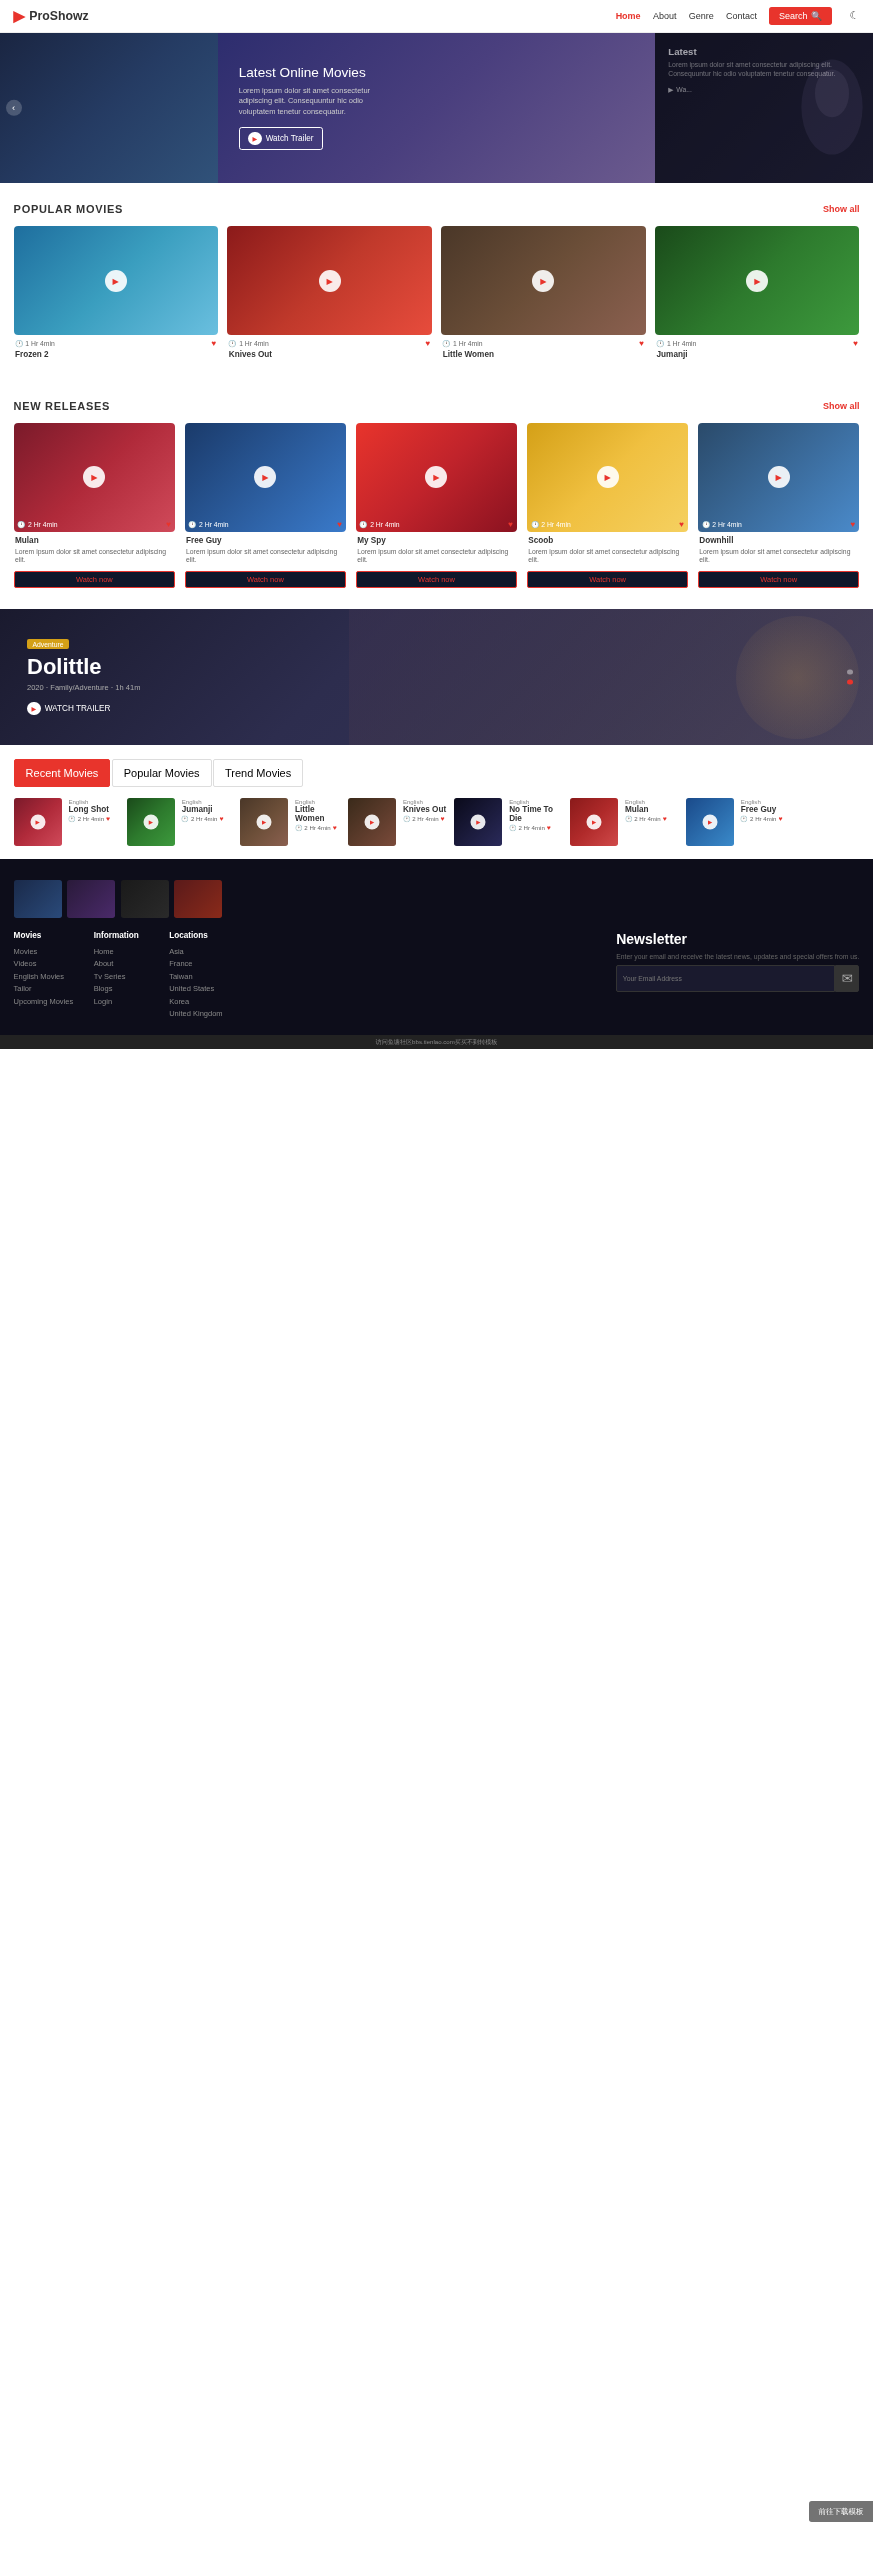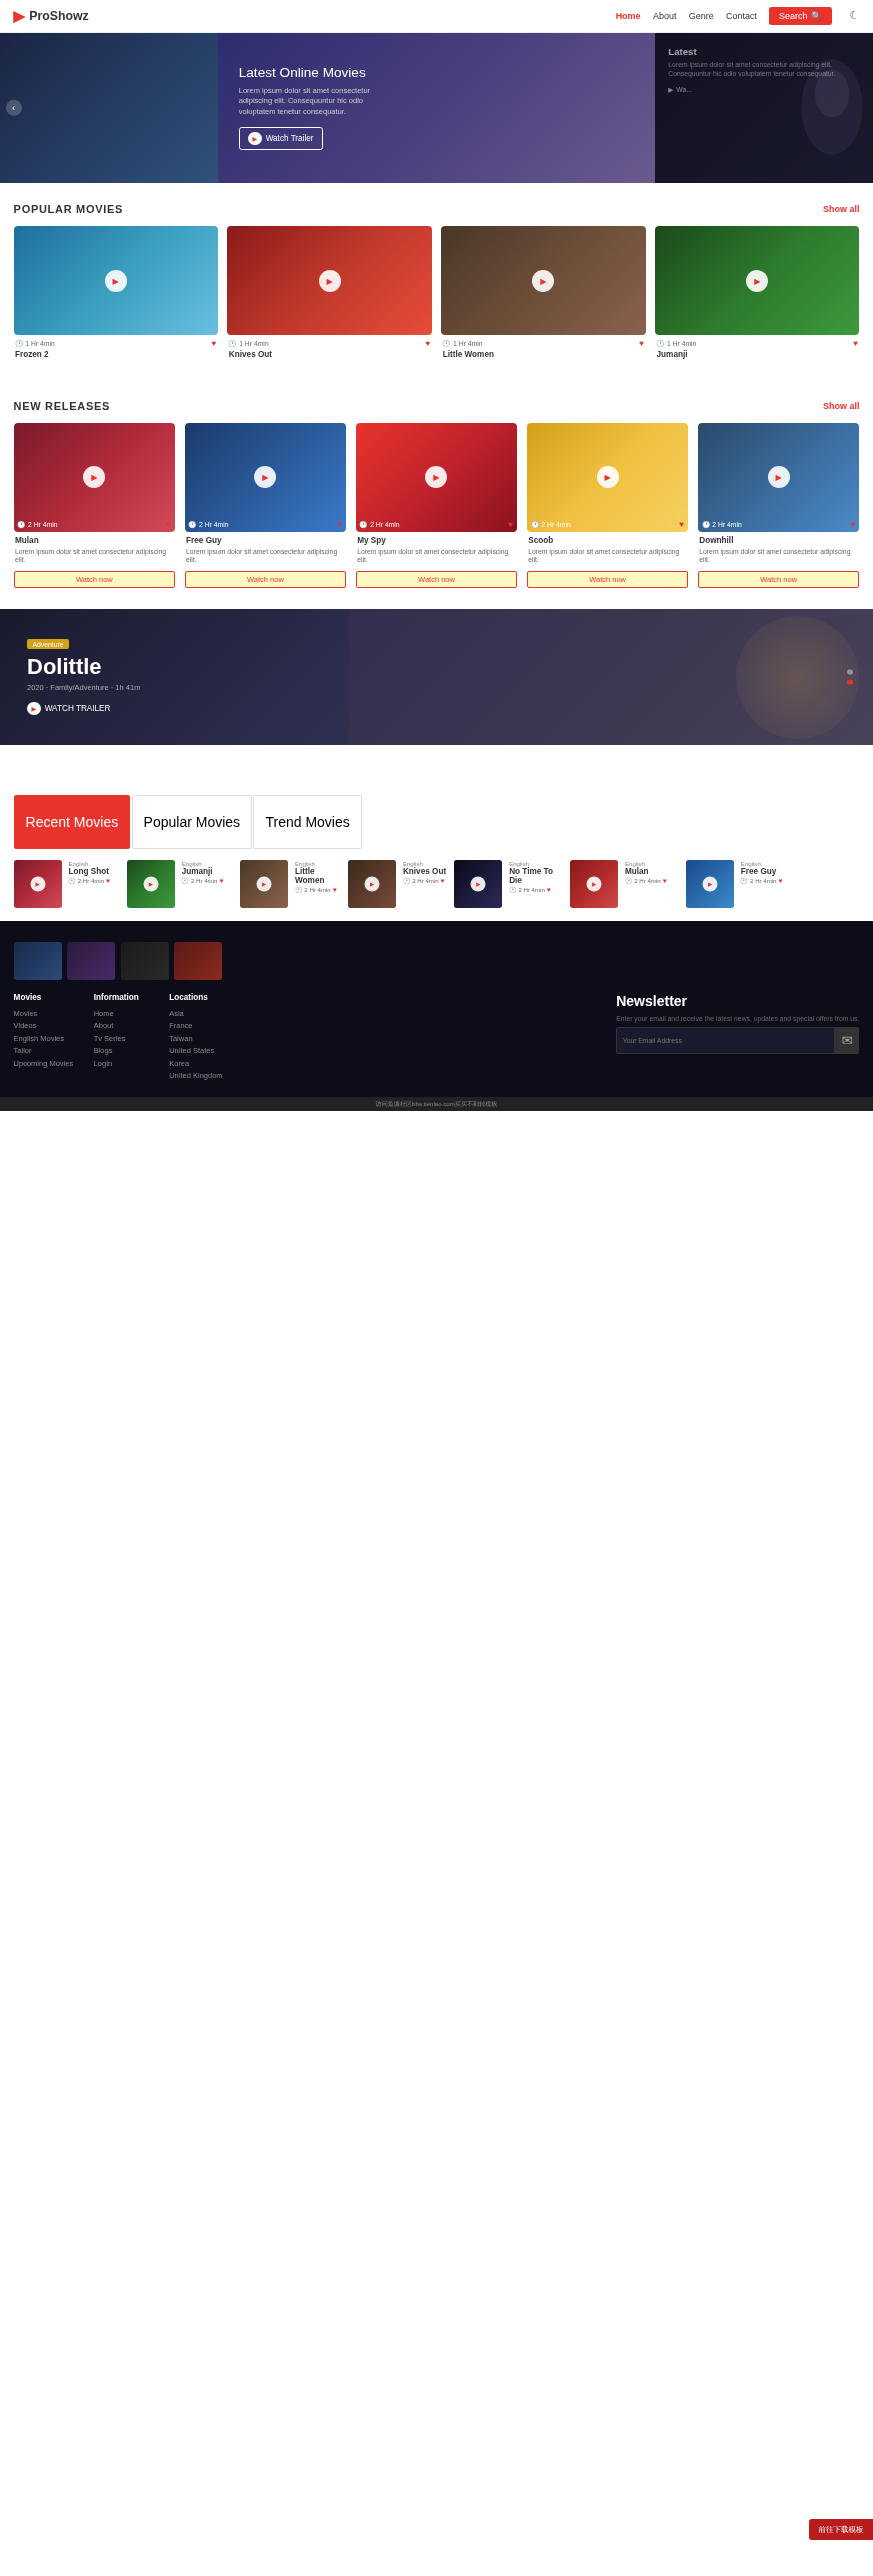--- a/index.html
+++ b/index.html
@@ -97,21 +97,21 @@
     .movie-meta { display: flex; align-items: center; justify-content: space-between; padding: 0 1.4px; }
     .movie-time { font-size: 6.8px; color: #666; display: flex; align-items: center; gap: 2px; }
     .movie-title-card { font-size: 8.2px; font-weight: bold; margin-top: 1.4px; padding: 0 1.4px; }
     .heart-icon { color: #e8342c; font-size: 8.2px; }
 
     
     .nr-card { flex: 1; min-width: 0; }
     .nr-desc { font-size: 6.8px; color: #666; line-height: 1.3; margin: 2.7px 1.4px 5.5px; }
     .watch-now-btn {
       display: block; width: 100%; text-align: center; border: 0.7px solid #e8342c;
-      color: #e8342c; background: #fef9c3; padding: 3.4px; border-radius: 2px;
+      color: #e8342c; background: #0f172a; padding: 3.4px; border-radius: 2px;
       cursor: pointer; font-size: 7.5px;
     }
 
     
     .promo-banner {
       position: relative; height: 136px; overflow: hidden;
       background: linear-gradient(135deg, #1a1a2e 0%, #2d2d4e 50%, #3d3d6e 100%);
       display: flex; align-items: center; padding: 20.5px 27px;
     }
     .promo-content { color: #fff; z-index: 2; }
@@ -126,22 +126,22 @@
       border: none; color: #fff; padding: 0; cursor: pointer; font-size: 8.2px;
     }
     .promo-dots { position: absolute; right: 20.5px; top: 50%; transform: translateY(-50%); display: flex; flex-direction: column; gap: 4.1px; }
     .dot { width: 5.5px; height: 5.5px; border-radius: 50%; background: rgba(255,255,255,0.4); }
     .dot.active { background: #e8342c; }
 
     
     .tabs-section { padding: 13.6px; }
     .tabs { display: flex; gap: 1.4px; margin-bottom: 11px; }
     .tab {
-      padding: 18px 11px; border: 0.7px solid #ddd; cursor: pointer;
-      background: #fff; font-size: 14px; border-radius: 2px; margin-top: 36px;
+      padding: 7px 11px; border: 0.7px solid #ddd; cursor: pointer;
+      background: #fff; font-size: 11px; border-radius: 2px;
     }
     .tab.active { background: #e8342c; color: #fff; border-color: #e8342c; }
 
     
     .recent-grid { display: flex; flex-direction: row; gap: 8.2px; }
     .recent-row { display: flex; gap: 13.6px; }
     .recent-item { flex: 1; display: flex; gap: 6.8px; align-items: flex-start; }
     .recent-thumb {
       width: 48px; height: 48px; border-radius: 2.7px; flex-shrink: 0;
       position: relative; overflow: hidden;
@@ -179,21 +179,21 @@
     .newsletter-input-wrap { display: flex; gap: 0; }
     .newsletter-input {
       flex: 1; padding: 4.8px 5.5px; background: #1a1a2e; border: 0.7px solid #333;
       color: #aaa; font-size: 6.8px; border-radius: 2px 0 0 2px; outline: none;
     }
     .newsletter-btn {
       background: #333; border: 0.7px solid #333; color: #aaa; padding: 4.8px 5.5px;
       cursor: pointer; border-radius: 0 2px 2px 0;
     }
     .download-btn {
-      position: fixed; bottom: 36px; right: 0; background: #b91c1c; color: #fff;
+      position: fixed; bottom: 54px; right: 0; background: #737373; color: #fff;
       padding: 5.5px 9.6px; font-size: 7.5px; border-radius: 2.7px 0 0 2.7px;
       cursor: pointer; z-index: 200; writing-mode: horizontal-tb;
     }
     .watermark { background: #222; color: #888; font-size: 6.1px; text-align: center; padding: 2.7px; }
   </style>
 </head>
 <body>
 
 <nav class="navbar">
   <div class="logo">

